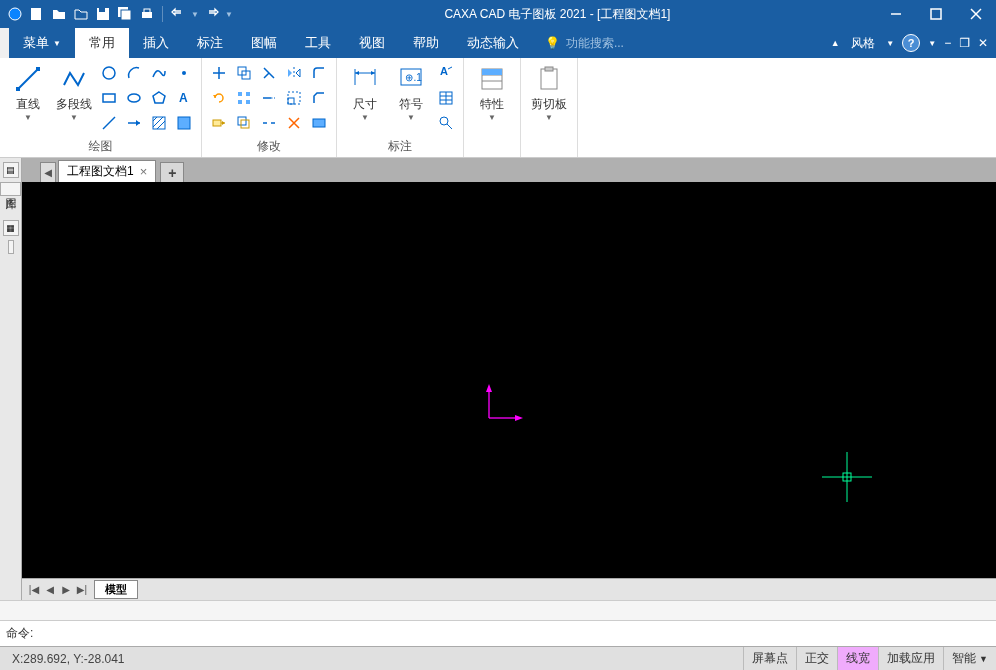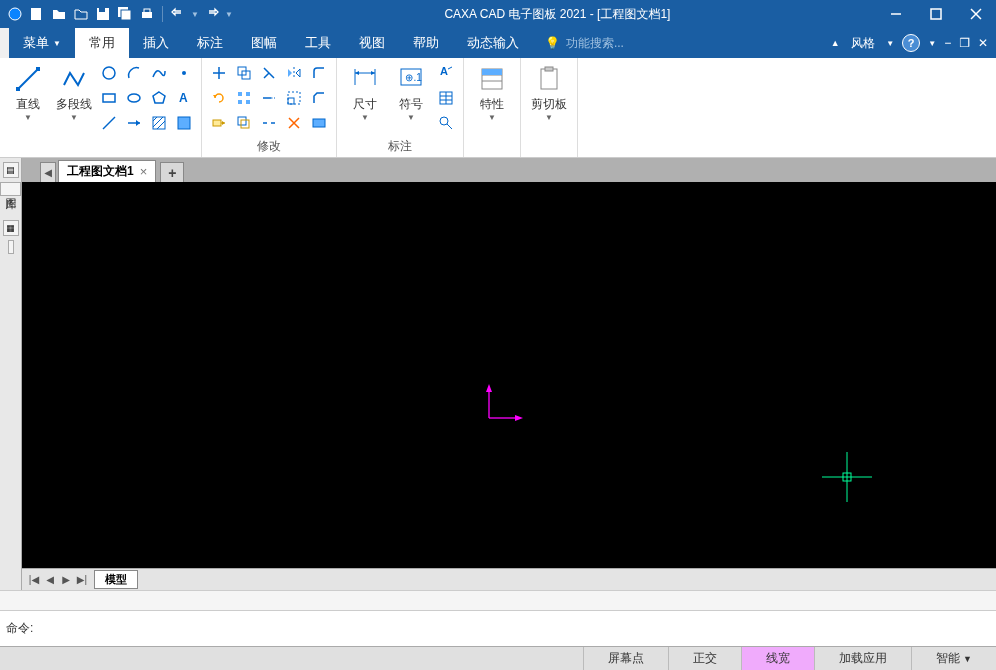--- a/index.html
+++ b/index.html
@@ -57,29 +57,29 @@
 .cursor-cross { position: absolute; left: 800px; top: 270px; }
 
 .model-tabs { height: 22px; background: #e4e4e4; display: flex; align-items: center; font-size: 11px; padding: 0 4px; border-top: 1px solid #aaa; }
 .model-nav-btn { width: 16px; height: 16px; display: flex; align-items: center; justify-content: center; cursor: pointer; color: #555; font-size: 10px; }
 .model-tab { background: #fff; border: 1px solid #888; padding: 1px 10px; margin-left: 4px; cursor: pointer; font-weight: bold; }
 
 
 .blank-strip { height: 20px; background: #f5f5f5; border-top: 1px solid #ccc; }
 
 
-.cmdline { height: 36px; background: #fff; border-top: 1px solid #ccc; display: flex; align-items: center; font-size: 12px; color: #333; padding: 0 6px; }
+.cmdline { height: 26px; background: #fff; border-top: 1px solid #ccc; display: flex; align-items: center; font-size: 12px; color: #333; padding: 0 6px; }
 .cmdline .prompt { width: 60px; }
 .cmdline .empty-cmd { flex:0 0 340px; color: #555; }
 
 
 .statusbar { height: 24px; background: #e0e0e0; border-top: 1px solid #aaa; display: flex; align-items: center; font-size: 12px; color: #333; }
 .statusbar .coord { padding: 0 12px; color: #444; flex:0 0 210px; }
 .statusbar .sb-spacer { flex: 1; }
-.statusbar .sb-item { padding: 0 24px; height: 24px; display: flex; align-items: center; cursor: pointer; border-left: 1px solid #bbb; }
+.statusbar .sb-item { padding: 0 8px; height: 24px; display: flex; align-items: center; cursor: pointer; border-left: 1px solid #bbb; }
 .statusbar .sb-item.active { background: #f0abfc; }
 .statusbar .sb-caret { font-size: 9px; margin-left: 3px; }
 </style>
 </head>
 <body>
 
 <div class="titlebar">
   <div class="qat">
     <div class="qat-icon">
         <svg width="16" height="16">
@@ -265,20 +265,21 @@
               <line x1="6" y1="14" x2="14" y2="6" stroke="#0066cc"></line>
             </svg>
           </div>
         <div class="ribbon-small-btn">
             <svg class="sm-icon">
               <rect x="2" y="2" width="12" height="12" fill="#5daeff" stroke="#0066cc"></rect>
             </svg>
           </div>
       </div>
     </div>
+    <div class="ribbon-group-label">绘图</div>
   </div>
 
   <div class="ribbon-group">
     <div class="ribbon-group-body">
       <div class="ribbon-small-grid cols5">
         <div class="ribbon-small-btn">
             <svg class="sm-icon">
               <path d="M8 2v12M2 8h12" stroke="#0066cc" stroke-width="1.5"></path>
             </svg>
           </div>
@@ -460,21 +461,21 @@
   <div class="side-tabs">
     <div class="side-tab-icon">▤</div>
     <div class="side-tab">图库</div>
     <div class="side-tab-icon prop" style="margin-top:20px">▦</div>
     <div class="side-tab"></div>
   </div>
   <div class="canvas-wrap">
     <div class="doc-tabs">
       <div class="doc-tab-arrow">◀</div>
       <div class="doc-tab">
-        <span style="font-weight:bold">工程图文档1</span>
+        <span style="font-weight:normal">工程图文档1</span>
         <span class="close-x">×</span>
       </div>
       <div class="doc-tab-add">+</div>
     </div>
     <div class="canvas">
       <svg class="ucs" width="50" height="50">
         <line x1="12" y1="36" x2="12" y2="6" stroke="#ff00ff" stroke-width="1.3"></line>
         <polygon points="12,2 9,10 15,10" fill="#ff00ff"></polygon>
         <line x1="12" y1="36" x2="42" y2="36" stroke="#ff00ff" stroke-width="1.3"></line>
         <polygon points="46,36 38,33 38,39" fill="#ff00ff"></polygon>
@@ -495,20 +496,21 @@
   </div>
 </div>
 
 <div class="blank-strip"></div>
 
 <div class="cmdline">
   <span class="prompt">命令:</span>
 </div>
 
 <div class="statusbar">
+  <div class="coord">X:289.692, Y:-28.041</div>
   <div class="sb-spacer"></div>
   <div class="sb-item">屏幕点</div>
   <div class="sb-item">正交</div>
   <div class="sb-item active">线宽</div>
   <div class="sb-item">加载应用</div>
   <div class="sb-item">
       <span>智能</span>
       <span class="sb-caret">▼</span>
     </div>
 </div>

